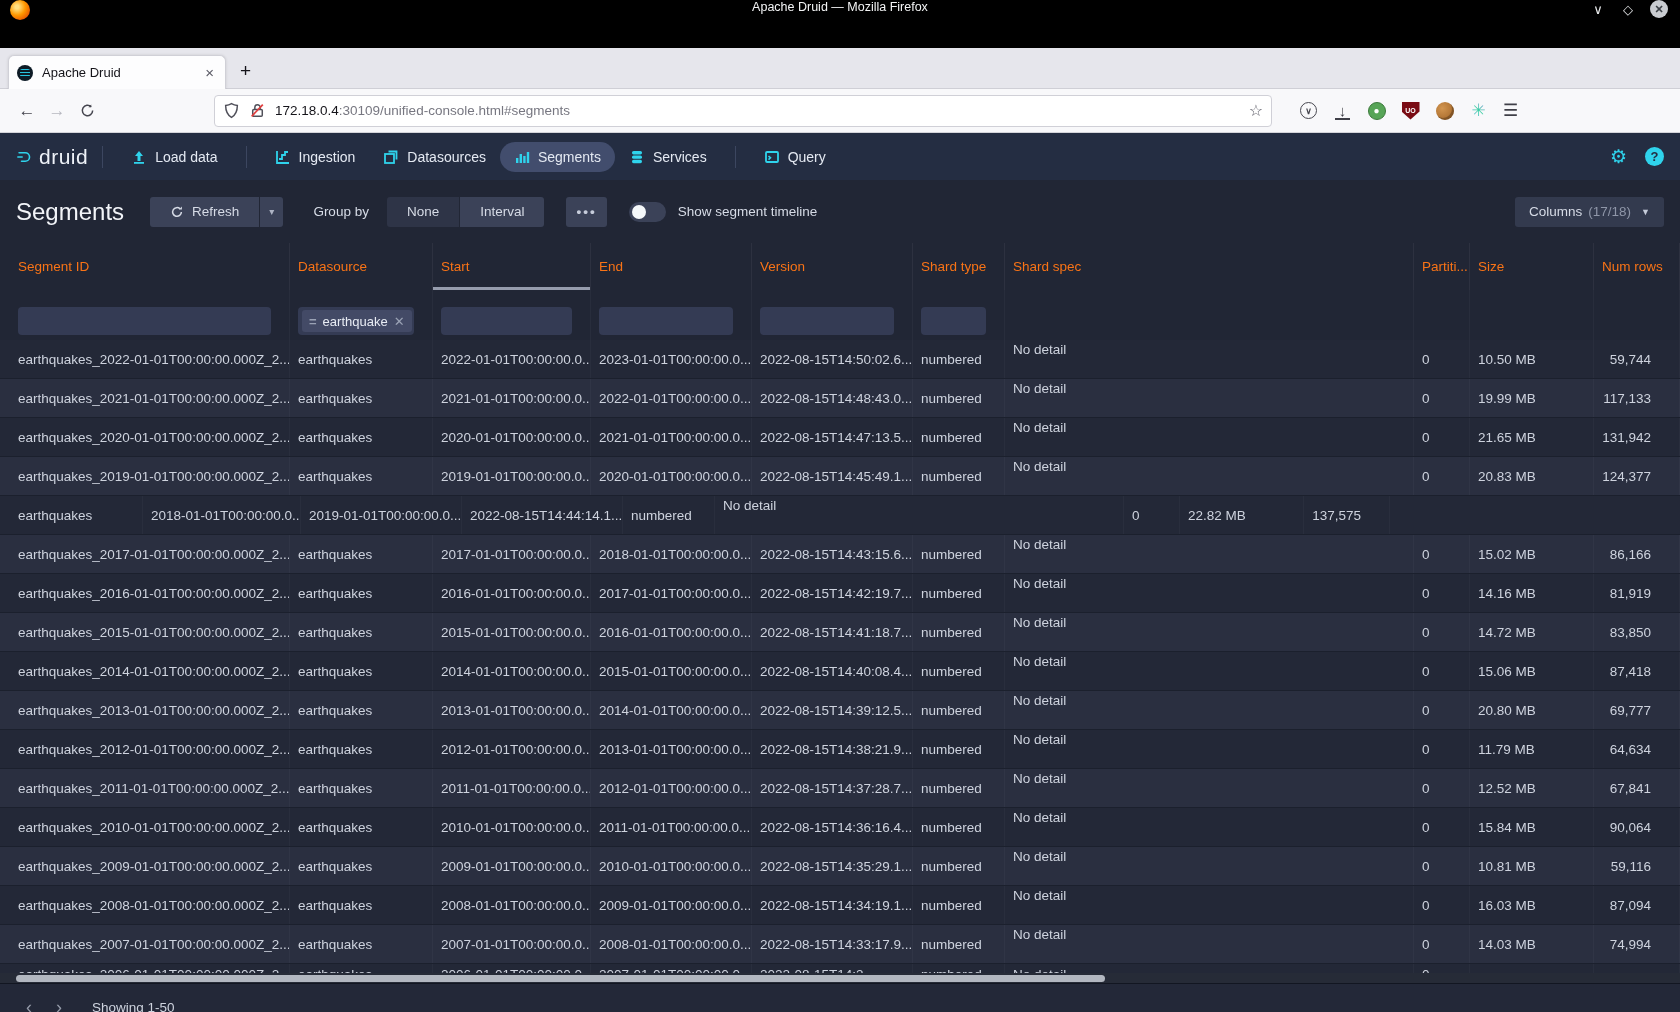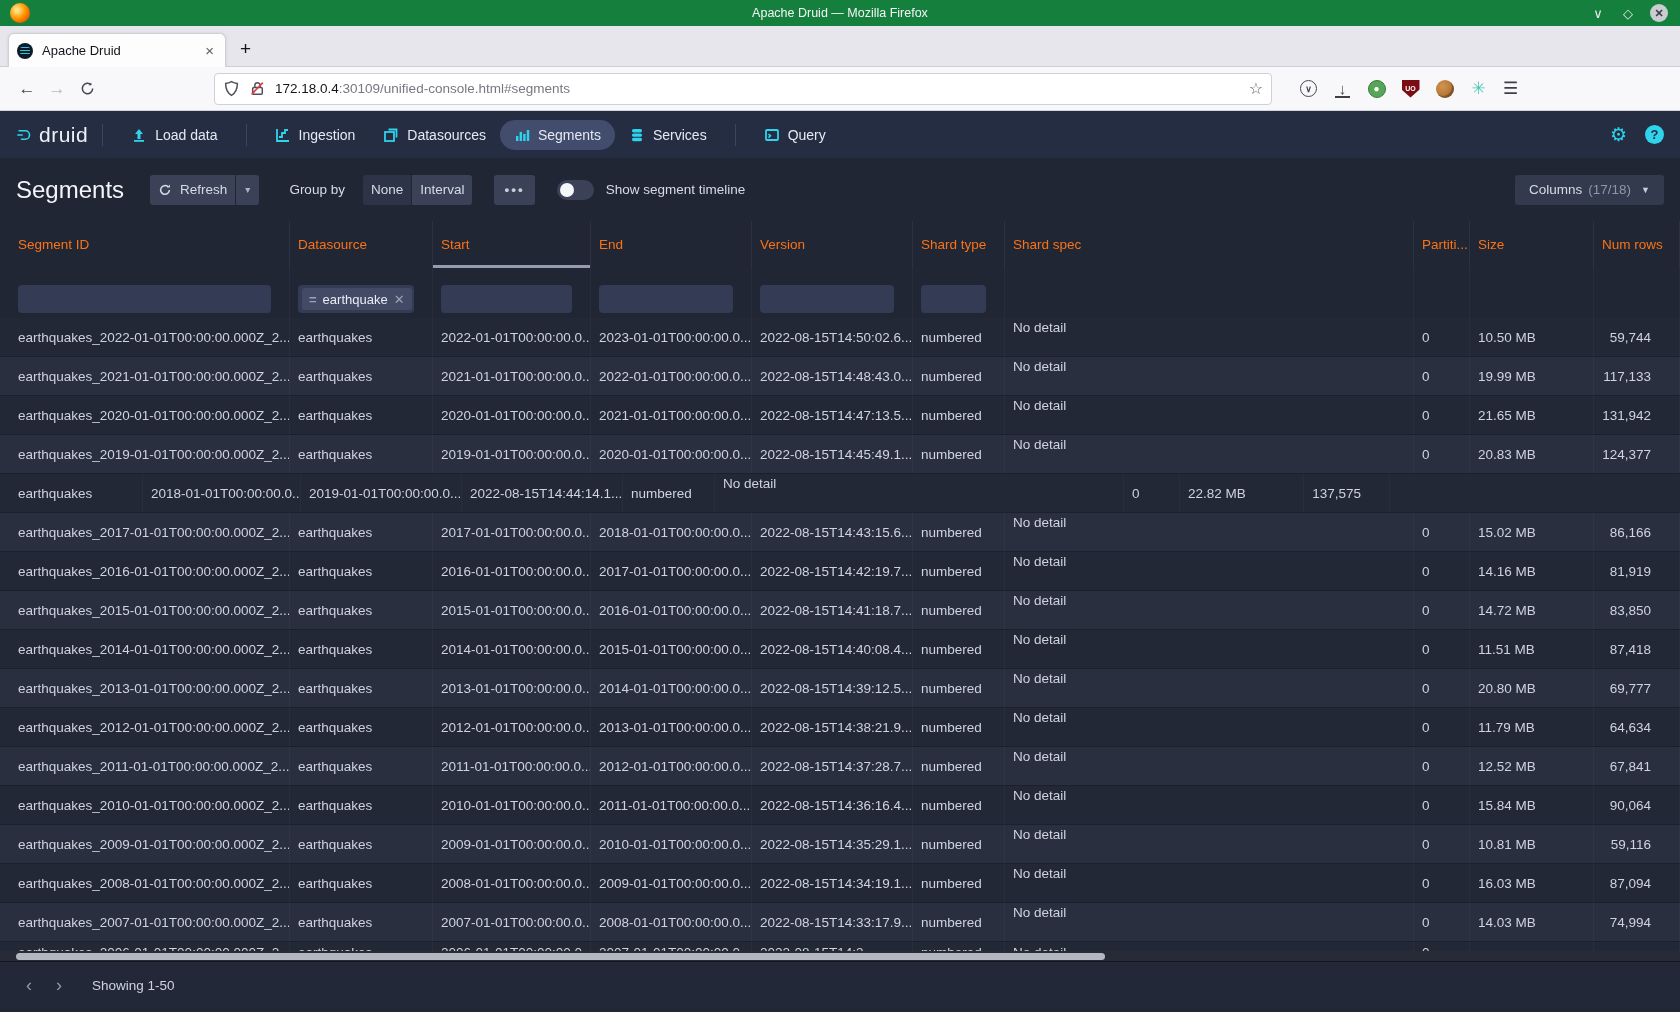--- a/index.html
+++ b/index.html
@@ -1,21 +1,21 @@
 <!DOCTYPE html>
 <html><head>
 <meta charset="utf-8">
 <style>
   * { margin:0; padding:0; box-sizing:border-box; }
   html,body { width:1680px; height:1012px; overflow:hidden; }
   body { font-family:"Liberation Sans", sans-serif; background:#212635; }
   .window { width:1680px; height:1012px; display:flex; flex-direction:column; }
 
   
-  .titlebar { height:26px; background:#15803d; display:flex; align-items:center; position:relative; flex:0 0 auto; }
+  .titlebar { height:48px; background:#000000; display:flex; align-items:flex-start; position:relative; flex:0 0 auto; }
   .fx-icon { width:20px; height:20px; margin-left:10px; border-radius:50%;
              background:radial-gradient(circle at 35% 35%, #ffe082 10%, #ff9800 45%, #e65100 80%, #7b1fa2 100%); }
   .win-title { position:absolute; left:0; right:0; text-align:center; color:#f3f4f5; font-size:12.5px; pointer-events:none; }
   .win-controls { margin-left:auto; display:flex; align-items:center; gap:14px; padding-right:12px; z-index:2; }
   .wc { color:#e8eaec; font-size:13px; width:16px; text-align:center; cursor:default; }
   .wc-close { width:18px; height:18px; border-radius:50%; background:#c9ccd0; color:#3b4046; font-size:11px;
               display:flex; align-items:center; justify-content:center; font-weight:bold; }
 
   
   .tabbar { height:41px; background:#e6e6ec; display:flex; align-items:flex-end; padding:0 0 0 8px; border-bottom:1px solid #cfcfd6; flex:0 0 auto; }
@@ -63,21 +63,21 @@
   .nav-icon { width:16px; height:16px; flex:0 0 auto; }
   .nav-right { margin-left:auto; display:flex; align-items:center; gap:18px; }
   .gear { color:#2fd3ec; font-size:19px; }
   .help { width:19px; height:19px; border-radius:50%; background:#2fd3ec; color:#242d42; font-size:13px; font-weight:bold;
           display:flex; align-items:center; justify-content:center; }
 
   
   .control-bar { height:63px; background:#212635; display:flex; align-items:center; padding:0 16px; flex:0 0 auto; }
   .page-title { color:#f2f4f8; font-size:24px; margin-right:26px; }
   .btn { height:30px; background:#3b4258; color:#d6dbe6; font-size:13.5px; border-radius:3px;
-         display:inline-flex; align-items:center; justify-content:center; padding:0 8px; }
+         display:inline-flex; align-items:center; justify-content:center; padding:0 20px; }
   .split { display:flex; }
   .split .btn.main { border-radius:3px 0 0 3px; gap:8px; }
   .split .btn.caret { border-radius:0 3px 3px 0; margin-left:1px; padding:0 9px; font-size:10px; color:#aeb4c4; }
   .refresh-svg { width:14px; height:14px; }
   .groupby-label { color:#d6dbe6; font-size:13.5px; margin:0 18px 0 30px; }
   .seg-group { display:flex; }
   .seg-group .btn.first { border-radius:3px 0 0 3px; background:#2e3447; }
   .seg-group .btn.last { border-radius:0 3px 3px 0; margin-left:1px; }
   .more-btn { margin-left:22px; padding:0 10px; letter-spacing:2px; font-weight:bold; color:#c6ccda; }
   .toggle { width:37px; height:20px; border-radius:10px; background:#3b4258; margin-left:22px; position:relative; flex:0 0 auto; }
@@ -420,21 +420,21 @@
       </div>
       <div class="tr odd">
         <div class="td" style="width: 290px;">earthquakes_2014-01-01T00:00:00.000Z_2...</div>
         <div class="td" style="width: 143px;">earthquakes</div>
         <div class="td" style="width: 158px;">2014-01-01T00:00:00.0...</div>
         <div class="td" style="width: 161px;">2015-01-01T00:00:00.0...</div>
         <div class="td" style="width: 161px;">2022-08-15T14:40:08.4...</div>
         <div class="td" style="width: 92px;">numbered</div>
         <div class="td top" style="width: 409px;">No detail</div>
         <div class="td" style="width: 56px;">0</div>
-        <div class="td" style="width: 124px;">11.51 MB</div>
+        <div class="td" style="width: 124px;">15.06 MB</div>
         <div class="td right" style="width: 86px;">87,418</div>
       </div>
       <div class="tr even">
         <div class="td" style="width: 290px;">earthquakes_2013-01-01T00:00:00.000Z_2...</div>
         <div class="td" style="width: 143px;">earthquakes</div>
         <div class="td" style="width: 158px;">2013-01-01T00:00:00.0...</div>
         <div class="td" style="width: 161px;">2014-01-01T00:00:00.0...</div>
         <div class="td" style="width: 161px;">2022-08-15T14:39:12.5...</div>
         <div class="td" style="width: 92px;">numbered</div>
         <div class="td top" style="width: 409px;">No detail</div>

